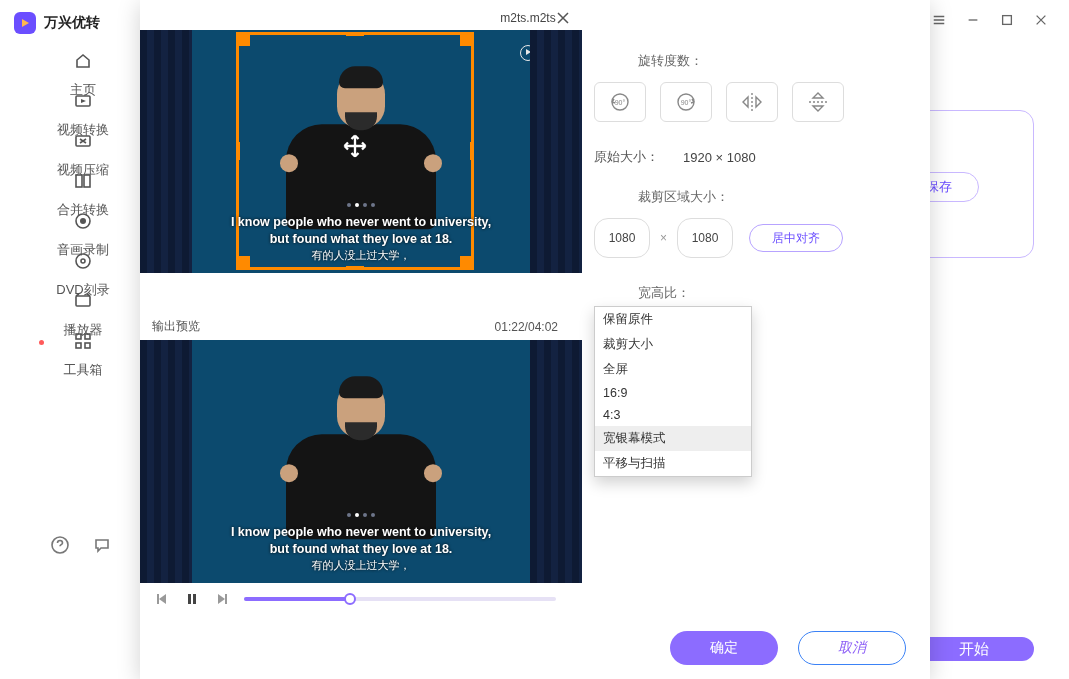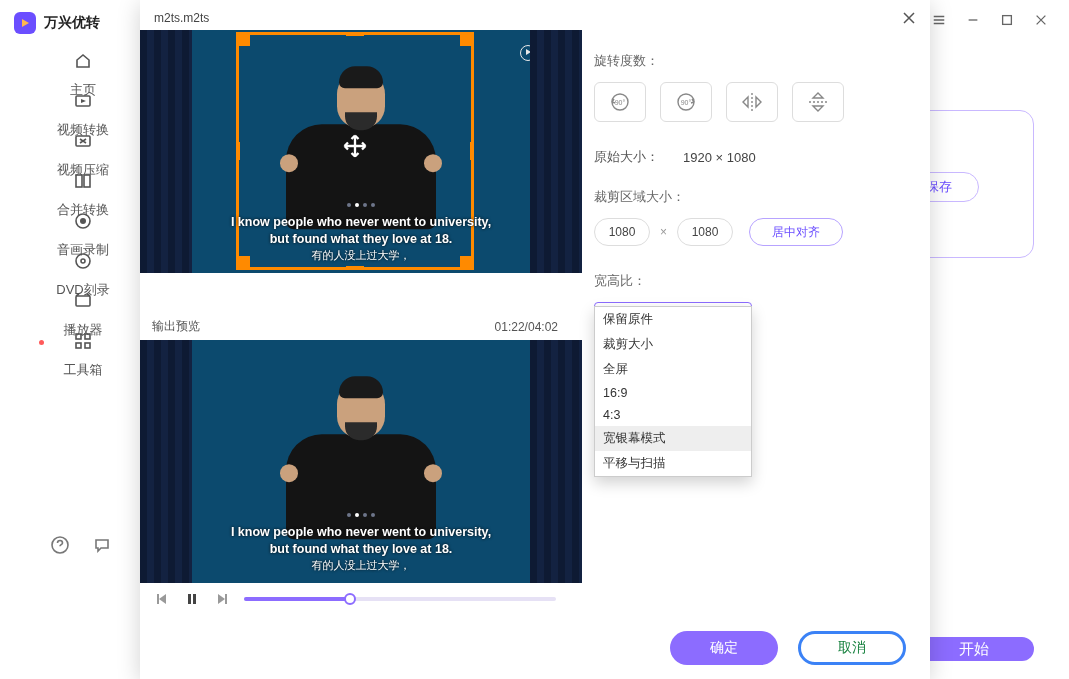--- a/index.html
+++ b/index.html
@@ -28,21 +28,21 @@
   .nav-item .ni-icon svg { stroke:#555; stroke-width:1.6; fill:none; width:18px; height:18px; }
   .nav-item.active .ni-icon svg { stroke:#222; }
   .nav-item .dot { position:absolute; width:5px; height:5px; background:#ff5a5a; border-radius:50%; left:39px; top:8px;}
 
   .sidebar-foot { position:absolute; bottom:20px; left:0; width:100%; display:flex; gap:22px; padding-left:50px;}
   .sidebar-foot .fic { width:20px; height:20px; cursor:pointer;}
   .sidebar-foot svg { stroke:#777; stroke-width:1.6; fill:none; width:20px; height:20px;}
 
   
   .dialog { position:absolute; left:140px; top:0; width:790px; height:679px; background:#fff; box-shadow:0 4px 22px rgba(0,0,0,.18); }
-  .dlg-title { height:30px; display:flex; align-items:center; justify-content:space-between; padding:6px 14px 0 14px; font-size:12px; color:#444;}
+  .dlg-title { height:30px; display:flex; align-items:center; justify-content:center; padding:6px 14px 0 14px; font-size:12px; color:#444;}
   .dlg-close { width:14px; height:14px; cursor:pointer;}
   .dlg-close svg{ stroke:#555; stroke-width:1.5; width:14px; height:14px;}
 
   .tabs { display:flex; gap:30px; padding:10px 18px 0 18px; border-bottom:1px solid #eee; font-size:13px; }
   .tab { padding-bottom:10px; color:#666; cursor:pointer; }
   .tab.active { color:#111; font-weight:700; border-bottom:3px solid #6b4eff; }
 
   .editor { display:flex; padding:0; height:calc(100% - 75px); }
 
   
@@ -83,42 +83,42 @@
   .controls{ display:flex; align-items:center; gap:14px; padding:8px 14px 0 14px;}
   .pc-btn{ width:16px;height:16px; cursor:pointer; display:flex;align-items:center;justify-content:center;}
   .pc-btn svg{width:14px;height:14px; fill:#999;}
   .pc-btn.play svg{fill:#444;}
   .slider{ flex:1; height:4px; background:#e6e1f5; border-radius:2px; position:relative; cursor:pointer;}
   .slider .fill{position:absolute;left:0;top:0;bottom:0;width:34%;background:#8c6cff;border-radius:2px;}
   .slider .knob{position:absolute;left:34%;top:50%;transform:translate(-50%,-50%);width:12px;height:12px;border-radius:50%;background:#fff;border:2px solid #8c6cff;}
 
   
   .settings { flex:1; padding:22px 24px 0 24px; font-size:13px; color:#555; position:relative;}
-  .s-label{ color:#666; margin-bottom:12px; }
+  .s-label{ color:#666; margin-bottom:12px;margin-left:44px; }
   .rot-row{ display:flex; gap:14px; margin-bottom:26px;}
   .rot-btn{ width:52px; height:40px; border:1px solid #ddd; border-radius:6px; display:flex; align-items:center; justify-content:center; cursor:pointer;}
   .rot-btn svg{ width:26px; height:26px; stroke:#888; stroke-width:1.4; fill:none;}
   .kv{ display:flex; align-items:center; gap:24px; margin-bottom:22px;}
   .kv .v{ color:#444;}
   .size-row{ display:flex; align-items:center; gap:10px; margin-bottom:26px;}
-  .numbox{ width:56px; height:28px; border:1px solid #ddd; border-radius:14px; text-align:center; line-height:26px; font-size:12px; color:#444; background:#fff; outline:none;}
+  .numbox{ width:56px; height:40px; border:1px solid #ddd; border-radius:14px; text-align:center; line-height:26px; font-size:12px; color:#444; background:#fff; outline:none;}
   .x{ color:#999; font-size:12px;}
   .center-btn{ height:28px; padding:0 22px; border:1px solid #b7a3ff; color:#6b4eff; border-radius:14px; background:#fff; cursor:pointer; font-size:12px; margin-left:6px;}
 
   .select{ position:relative; width:158px; height:26px; border:1px solid #8c6cff; border-radius:4px; display:flex; align-items:center; padding:0 8px; color:#6b4eff; cursor:pointer; font-size:12.5px;}
   .select .chev{ position:absolute; right:6px; top:50%; transform:translateY(-50%);}
   .select .chev svg{width:10px;height:10px; stroke:#6b4eff; stroke-width:2; fill:none;}
   .dropdown{ position:absolute; left:24px; top:276px; width:158px; background:#fff; border:1px solid #ccc; box-shadow:0 6px 14px rgba(0,0,0,.18); font-size:12.5px; color:#333; z-index:5;}
   .dropdown .opt{ padding:4px 8px; cursor:pointer;}
   .dropdown .opt.sel{ background:#eee;}
 
   .dlg-foot{ position:absolute; right:24px; bottom:14px; display:flex; gap:20px;}
   .btn{ width:108px; height:34px; border-radius:18px; display:flex; align-items:center; justify-content:center; font-size:14px; cursor:pointer;}
   .btn.primary{ background:#8c6cff; color:#fff;}
-  .btn.secondary{ background:#fff; color:#15803d; border:3px solid #3b82f6;}
+  .btn.secondary{ background:#fff; color:#8b5cf6; border:1px solid #3b82f6;font-style:italic;}
 </style>
 </head>
 <body>
 
 <div class="mainwin">
   <div class="mainwin-titlebar">
     <span class="tb-icon">
         <svg viewBox="0 0 16 16">
           <path d="M2 4h12M2 8h12M2 12h12"></path>
         </svg>

